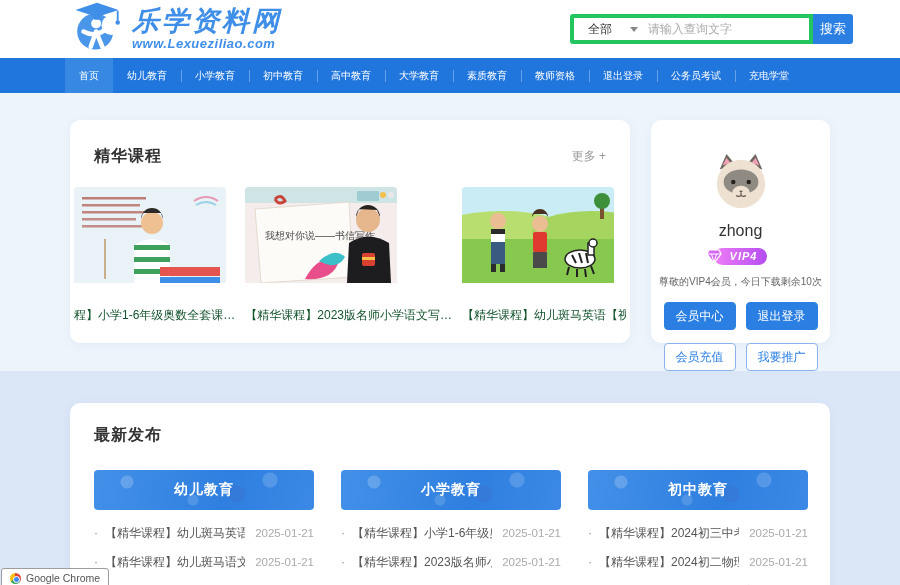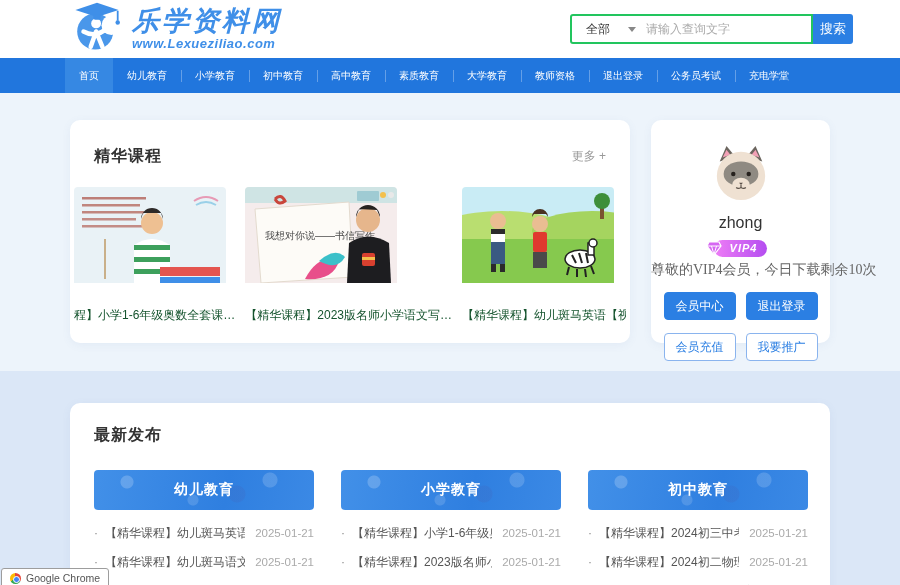--- a/index.html
+++ b/index.html
@@ -15,21 +15,21 @@
   }
 
   
   .header { height:58px; display:flex; align-items:center; justify-content:space-between; padding:0 47px 0 70px; background:#fff; }
   .logo { display:flex; align-items:center; gap:8px; cursor:pointer; }
   .logo-text { display:flex; flex-direction:column; line-height:1.05; }
   .site-title { font-size:27px; font-weight:bold; color:#3f8fe8; letter-spacing:3px; font-style:italic; }
   .site-url { font-size:13px; font-weight:bold; color:#3f8fe8; font-style:italic; letter-spacing:.5px; margin-top:2px; }
 
   .search { display:flex; align-items:center; }
-  .search-box { display:flex; align-items:center; width:243px; height:30px; border:2px solid #22c55e; border-radius:3px 0 0 3px; background:#fff; }
+  .search-box { display:flex; align-items:center; width:243px; height:30px; border:4px solid #22c55e; border-radius:3px 0 0 3px; background:#fff; }
   .search-cat { display:flex; align-items:center; gap:18px; padding:0 10px 0 14px; font-size:12px; color:#333; cursor:pointer; white-space:nowrap; }
   .chevron { width:0; height:0; border-left:4px solid transparent; border-right:4px solid transparent; border-top:5px solid #888; }
   .search-input { flex:1; border:none; outline:none; font-size:12px; color:#333; min-width:0; font-family:inherit; }
   .search-input::placeholder { color:#aaa; }
   .search-btn { width:40px; height:30px; background:#2b7fe3; color:#fff; font-size:13px; border:none; border-radius:0 3px 3px 0; cursor:pointer; font-family:inherit; }
 
   
   .nav { height:35px; }
   .nav-inner { width:770px; margin:0 auto; display:flex; height:35px; }
   .nav-item { position:relative; padding:0 14px; line-height:35px; font-size:10px; color:#fff; cursor:pointer; white-space:nowrap; }
@@ -46,27 +46,27 @@
   .panel-head { display:flex; justify-content:space-between; align-items:center; padding:26px 20px 0 20px; }
   .sec-title { font-size:16px; font-weight:bold; color:#333; letter-spacing:1px; }
   .more { font-size:12px; color:#999; cursor:pointer; }
   .carousel { overflow:hidden; margin-top:20px; }
   .track { display:flex; gap:10px; }
   .card { flex:0 0 152px; cursor:pointer; }
   .thumb { width:152px; height:108px; border-radius:4px; overflow:hidden; display:block; }
   .caption { margin-top:12px; font-size:12px; color:#14532d; white-space:nowrap; overflow:hidden; }
 
   
-  .user-panel { width:179px; height:223px; text-align:center; padding-top:24px; }
+  .user-panel { width:179px; height:223px; text-align:center; padding-top:32px; }
   .avatar { width:58px; height:58px; display:inline-block; cursor:pointer; }
   .uname { font-size:16px; color:#333; margin-top:8px; }
   .vip { display:inline-flex; align-items:center; margin-top:8px; position:relative; background:linear-gradient(90deg,#ee7df6,#b44df0); border-radius:9px; padding:2px 10px 2px 16px; height:17px; }
   .vip-txt { color:#fff; font-size:11px; font-weight:bold; font-style:italic; letter-spacing:1px; line-height:1; }
   .vip-diamond { position:absolute; left:-8px; top:1px; }
-  .vip-note { font-size:14px; color:#666; margin-top:4px; white-space:nowrap;font-family:Liberation Serif, serif; }
+  .vip-note { font-size:10px; color:#666; margin-top:10px; white-space:nowrap; }
   .btn-grid { margin-top:13px; display:grid; grid-template-columns:72px 72px; gap:13px 10px; justify-content:center;border-radius:17px; }
   .ubtn { height:28px; border-radius:4px; font-size:12px; cursor:pointer; font-family:inherit; line-height:26px; }
   .ubtn.solid { background:#2b7fe3; border:1px solid #2b7fe3; color:#fff; }
   .ubtn.ghost { background:#fff; border:1px solid #8ab4ee; color:#2b7fe3; }
 
   
   .latest { margin-top:60px; width:760px; height:220px; padding:22px 24px 0 24px; border-radius:10px 10px 0 0; }
   .columns { display:flex; gap:27px; margin-top:24px; }
   .col { width:220px; }
   .banner { position:relative; height:40px; border-radius:4px; overflow:hidden; display:flex; align-items:center; justify-content:center; cursor:pointer;
@@ -126,22 +126,22 @@
   </div>
 </div>
 
 <div class="nav">
   <div class="nav-inner">
     <div class="nav-item active">首页</div>
     <div class="nav-item">幼儿教育</div>
     <div class="nav-item">小学教育</div>
     <div class="nav-item">初中教育</div>
     <div class="nav-item">高中教育</div>
+    <div class="nav-item">大学教育</div>
     <div class="nav-item">素质教育</div>
-    <div class="nav-item">大学教育</div>
     <div class="nav-item">教师资格</div>
     <div class="nav-item">退出登录</div>
     <div class="nav-item">公务员考试</div>
     <div class="nav-item">充电学堂</div>
 
   </div>
 </div>
 
 <div class="content">
   <div class="row1">

